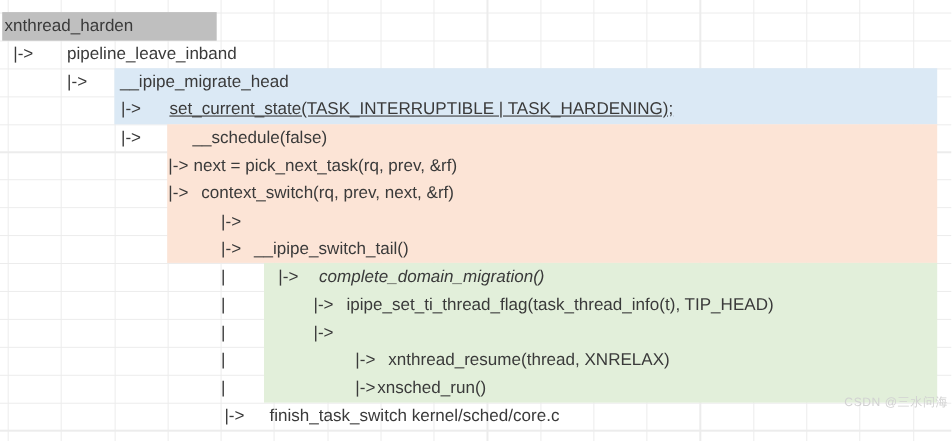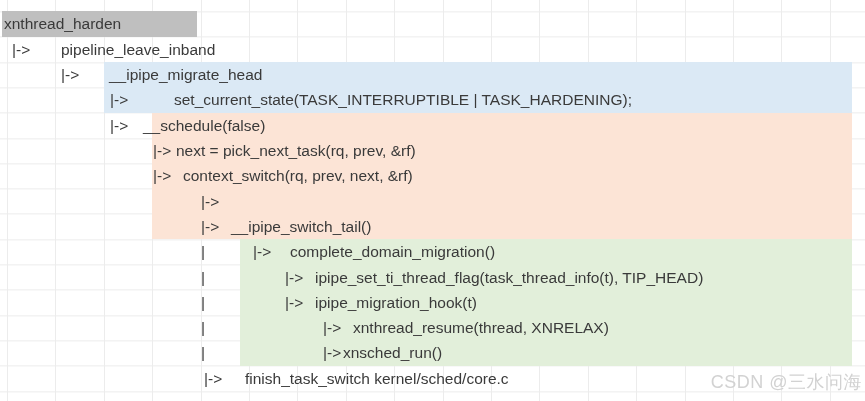--- a/index.html
+++ b/index.html
@@ -19,47 +19,47 @@
     overflow:hidden;
   }
   .hl{position:absolute;}
   #rows{position:absolute;left:0;top:0;width:865px;height:401px;}
   .row{
     position:absolute;left:0;width:865px;height:25.31px;
     line-height:25.31px;font-size:15.5px;white-space:pre;
   }
   .row span{position:absolute;top:0;height:100%;}
   .watermark{
-    position:absolute;right:3px;top:372px;
-    font-size:18px;line-height:20px;color:var(--wm);
+    position:absolute;right:3px;top:356px;
+    font-size:11px;line-height:20px;color:var(--wm);
     letter-spacing:0.5px;
     margin-left:40px;
   }
 </style>
 </head>
 <body>
 
 <div class="sheet">
   <div id="highlights">
       <div class="hl" style="left: 2px; top: 11.4px; width: 195px; height: 25.31px; background: rgb(191, 191, 191);"></div>
       <div class="hl" style="left: 103.5px; top: 62.02px; width: 748.5px; height: 50.62px; background: rgb(219, 233, 245);"></div>
       <div class="hl" style="left: 151.7px; top: 112.64px; width: 700.3px; height: 126.55px; background: rgb(252, 228, 214);"></div>
       <div class="hl" style="left: 240px; top: 239.19px; width: 612px; height: 126.55px; background: rgb(226, 239, 218);"></div>
     </div>
   <div id="rows">
       <div class="row" style="top: 11.4px;"><span style="left: 4px;">xnthread_harden</span></div>
       <div class="row" style="top: 36.71px;"><span style="left: 12px;">|-&gt;</span><span style="left: 61px;">pipeline_leave_inband</span></div>
       <div class="row" style="top: 62.02px;"><span style="left: 61px;">|-&gt;</span><span style="left: 109px;">__ipipe_migrate_head</span></div>
-      <div class="row" style="top: 87.33px;"><span style="left: 110px;">|-&gt;</span><span style="left: 174px;">set_current_state(TASK_INTERRUPTIBLE | TASK_HARDENING);</span></div>
-      <div class="row" style="top: 112.64px;"><span style="left: 110px;">|-&gt;</span><span style="left: 143px; text-align: center;">__schedule(false)</span></div>
+      <div class="row" style="top: 87.33px;"><span style="left: 110px;">|-&gt;</span><span style="left: 154px; text-decoration: underline;">set_current_state(TASK_INTERRUPTIBLE | TASK_HARDENING);</span></div>
+      <div class="row" style="top: 112.64px;"><span style="left: 110px;">|-&gt;</span><span style="left: 175px; text-align: center;">__schedule(false)</span></div>
       <div class="row" style="top: 137.95px;"><span style="left: 153px;">|-&gt;</span><span style="left: 176px;">next = pick_next_task(rq, prev, &amp;rf)</span></div>
       <div class="row" style="top: 163.26px;"><span style="left: 153px;">|-&gt;</span><span style="left: 183px; text-align: right;">context_switch(rq, prev, next, &amp;rf)</span></div>
       <div class="row" style="top: 188.57px;"><span style="left: 201px;">|-&gt;</span></div>
       <div class="row" style="top: 213.88px;"><span style="left: 201px;">|-&gt;</span><span style="left: 231px;">__ipipe_switch_tail()</span></div>
-      <div class="row" style="top: 239.19px;"><span style="left: 201px;">|</span><span style="left: 253px;">|-&gt;</span><span style="left: 290px;">complete_domain_migration()</span></div>
+      <div class="row" style="top: 239.19px;"><span style="left: 201px;">|</span><span style="left: 253px;">|-&gt;</span><span style="left: 290px; font-style: italic;">complete_domain_migration()</span></div>
       <div class="row" style="top: 264.5px;"><span style="left: 201px;">|</span><span style="left: 285px;">|-&gt;</span><span style="left: 315px;">ipipe_set_ti_thread_flag(task_thread_info(t), TIP_HEAD)</span></div>
-      <div class="row" style="top: 289.81px;"><span style="left: 201px;">|</span><span style="left: 285px;">|-&gt;</span><span style="left: 315px;">ipipe_migration_hook(t)</span></div>
+      <div class="row" style="top: 289.81px;"><span style="left: 201px;">|</span><span style="left: 285px;">|-&gt;</span></div>
       <div class="row" style="top: 315.12px;"><span style="left: 201px;">|</span><span style="left: 323px;">|-&gt;</span><span style="left: 353px; text-align: center;">xnthread_resume(thread, XNRELAX)</span></div>
       <div class="row" style="top: 340.43px;"><span style="left: 201px;">|</span><span style="left: 323px;">|-&gt;</span><span style="left: 343px;">xnsched_run()</span></div>
       <div class="row" style="top: 365.74px;"><span style="left: 204px;">|-&gt;</span><span style="left: 245px;">finish_task_switch kernel/sched/core.c</span></div>
     </div>
   <div class="watermark">CSDN @三水问海</div>
 </div>
 
 </body></html>

